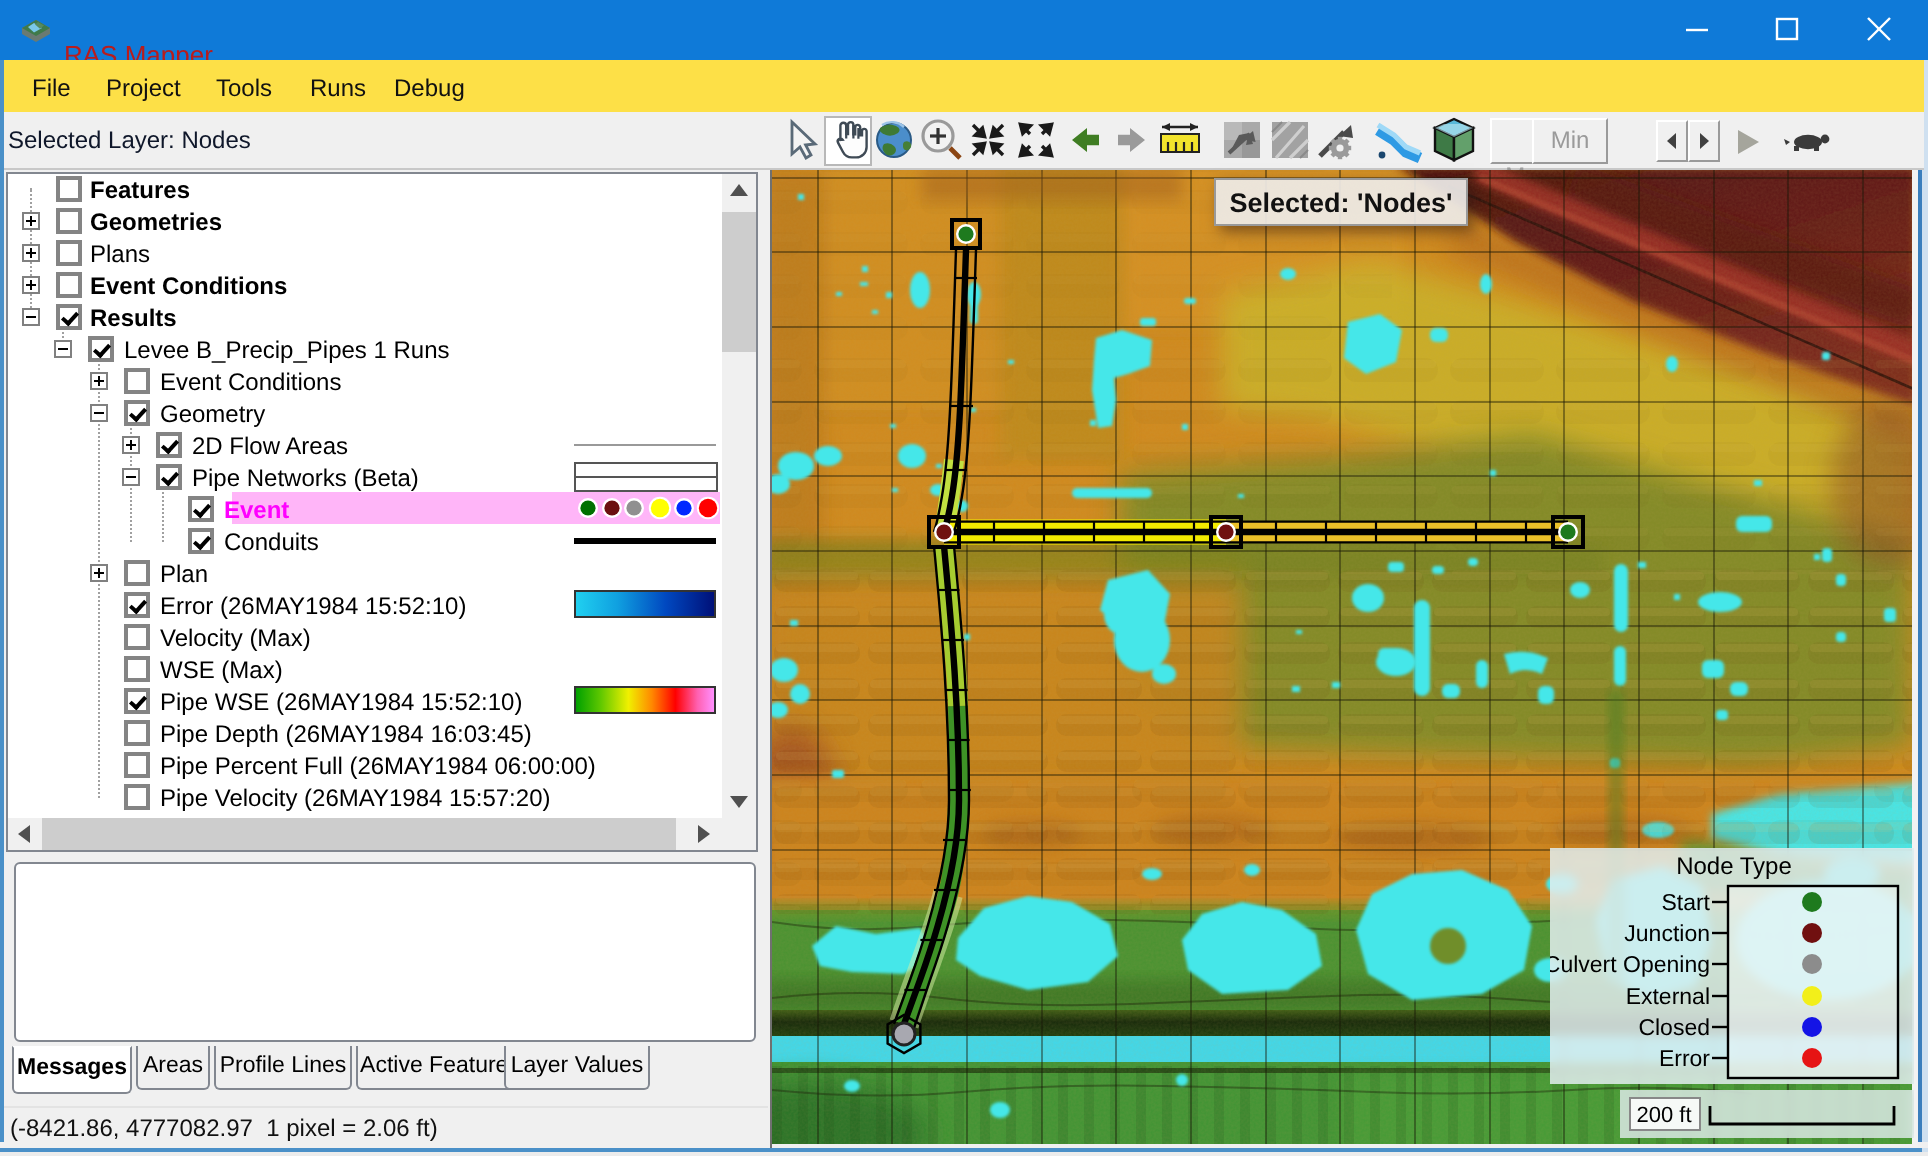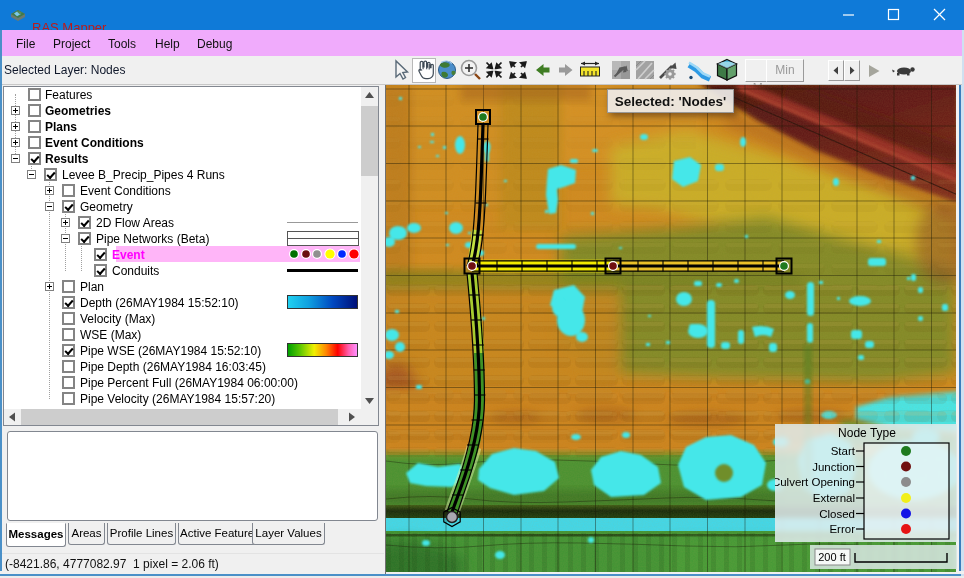--- a/index.html
+++ b/index.html
@@ -6,21 +6,21 @@
 html,body { width:964px; height:578px; overflow:hidden; }
 body { font-family:"Liberation Sans", sans-serif; position:relative; background:#f0f0f0; }
 .abs { position:absolute; }
 
 #titlebar { left:0; top:0; width:964px; height:30px; background:#0f7ad8; }
 #titletext { left:32px; top:20px; color:#b91c1c; font-size:13px; }
 
 #bLeft { left:0; top:30px; width:1.5px; height:548px; background:#4a90c8; }
 #bRight { left:958px; top:30px; width:3px; height:548px; background:#3a7ebd; }
 #bBottom { left:0; top:574px; width:964px; height:2px; background:#4a90c8; }
-#menubar { left:2px; top:30px; width:960px; height:26px; background:#f0abfc;text-align:center; }
+#menubar { left:2px; top:30px; width:960px; height:26px; background:#fde047;text-align:center; }
 .mi { position:absolute; top:7px; font-size:12px; color:#111; }
 #toolstrip { left:2px; top:56px; width:960px; height:29px; background:#f0f0f0; border-bottom:1px solid #c8c8c8; }
 #sellayer { left:4px; top:63px; font-size:12px; color:#0f172a; }
 
 #treepanel { left:3px; top:86px; width:376px; height:340px; background:#fff; border:1px solid #828790; }
 .trow { position:absolute; height:16px; line-height:16px; font-size:12px; color:#000; white-space:nowrap; }
 .cb { position:absolute; width:13px; height:13px; background:#fff; border:2px solid #848484; }
 .cb.chk:before { content:""; position:absolute; left:0.6px; top:1.6px; width:6px; height:3px; border-left:2.6px solid #000; border-bottom:2.6px solid #000; transform:rotate(-48deg); }
 .exp { position:absolute; width:9px; height:9px; background:#fff; border:1px solid #808080; }
 .exp:before { content:""; position:absolute; left:1px; top:3px; width:5px; height:1px; background:#000; }
@@ -60,21 +60,21 @@
 <div class="abs" id="bLeft"></div>
 <div class="abs" id="bRight"></div>
 <div class="abs" id="bBottom"></div>
 <div class="abs" style="left:961px;top:30px;width:3px;height:548px;background:#cfe0f0"></div>
 <div class="abs" style="left:0;top:571px;width:964px;height:3px;background:#f0f0f0"></div>
 <div class="abs" style="left:0;top:576px;width:964px;height:2px;background:#ececec"></div>
 <div class="abs" id="menubar">
   <div class="mi" style="left:14px">File</div>
   <div class="mi" style="left:51px">Project</div>
   <div class="mi" style="left:106px">Tools</div>
-  <div class="mi" style="left:153px">Help</div>
+  <div class="mi" style="left:153px">Runs</div>
   <div class="mi" style="left:195px">Debug</div>
 </div>
 <div class="abs" id="toolstrip"></div>
 <div class="abs" id="sellayer">Selected Layer: Nodes</div>
 <svg class="abs" id="toolbaricons" style="left:388px;top:56px" width="542" height="29" viewBox="388 56 542 29">
 
   <polygon points="396,61 396,77 400,73.5 403,79 405.5,77.5 402.8,72.5 407.5,72" fill="#f4f4f4" stroke="#5a6a78" stroke-width="1.4"></polygon>
 
   <rect x="412.5" y="58.5" width="23" height="24" fill="#fff" stroke="#b8b8b8" stroke-width="1"></rect>
   <g stroke="#3f4a55" stroke-width="1.2" fill="#fdfdfd">
@@ -191,35 +191,35 @@
 </svg>
 <div class="abs" id="treepanel"></div>
 <div class="abs" id="treerows" style="left:0;top:0">
 
   <div class="abs" style="left:15px;top:94px;width:1px;height:64px;border-left:1px dotted #a0a0a0"></div>
   <div class="abs" style="left:31px;top:166px;width:1px;height:9px;border-left:1px dotted #a0a0a0"></div>
   <div class="abs" style="left:49px;top:182px;width:1px;height:217px;border-left:1px dotted #a0a0a0"></div>
   <div class="abs" style="left:65px;top:214px;width:1px;height:57px;border-left:1px dotted #a0a0a0"></div>
   <div class="abs" style="left:81px;top:246px;width:1px;height:25px;border-left:1px dotted #a0a0a0"></div>
 
-  <div class="trow" style="left:45px;top:87px;font-weight:normal">Features</div>
+  <div class="trow" style="left:45px;top:87px;font-weight:bold">Features</div>
   <div class="cb" style="left:28px;top:88px"></div>
   <div class="trow" style="left:45px;top:103px;font-weight:bold">Geometries</div>
   <div class="cb" style="left:28px;top:104px"></div>
   <div class="exp plus" style="left:11px;top:106px"></div>
-  <div class="trow" style="left:45px;top:119px;font-weight:bold">Plans</div>
+  <div class="trow" style="left:45px;top:119px;font-weight:normal">Plans</div>
   <div class="cb" style="left:28px;top:120px"></div>
   <div class="exp plus" style="left:11px;top:122px"></div>
   <div class="trow" style="left:45px;top:135px;font-weight:bold">Event&nbsp;Conditions</div>
   <div class="cb" style="left:28px;top:136px"></div>
   <div class="exp plus" style="left:11px;top:138px"></div>
   <div class="trow" style="left:45px;top:151px;font-weight:bold">Results</div>
   <div class="cb chk" style="left:28px;top:152px"></div>
   <div class="exp" style="left:11px;top:154px"></div>
-  <div class="trow" style="left:62px;top:167px">Levee B_Precip_Pipes 4 Runs</div>
+  <div class="trow" style="left:62px;top:167px">Levee B_Precip_Pipes 1 Runs</div>
   <div class="cb chk" style="left:44px;top:168px"></div>
   <div class="exp" style="left:27px;top:170px"></div>
   <div class="trow" style="left:80px;top:183px">Event Conditions</div>
   <div class="cb" style="left:62px;top:184px"></div>
   <div class="exp plus" style="left:45px;top:186px"></div>
   <div class="trow" style="left:80px;top:199px">Geometry</div>
   <div class="cb chk" style="left:62px;top:200px"></div>
   <div class="exp" style="left:45px;top:202px"></div>
   <div class="trow" style="left:96px;top:215px">2D Flow Areas</div>
   <div class="cb chk" style="left:78px;top:216px"></div>
@@ -246,21 +246,21 @@
       <circle cx="54" cy="6" r="3.8" fill="#0028ff"></circle>
     <circle cx="66" cy="6" r="5.6" fill="#fff"></circle>
       <circle cx="66" cy="6" r="4.6" fill="#ff0000"></circle>
   </svg>
   <div class="trow" style="left:112px;top:263px">Conduits</div>
   <div class="cb chk" style="left:94px;top:264px"></div>
   <div class="sym" style="left:287px;top:269px;width:71px;height:3px;background:#000"></div>
   <div class="trow" style="left:80px;top:279px">Plan</div>
   <div class="cb" style="left:62px;top:280px"></div>
   <div class="exp plus" style="left:45px;top:282px"></div>
-  <div class="trow" style="left:80px;top:295px">Depth (26MAY1984 15:52:10)</div>
+  <div class="trow" style="left:80px;top:295px">Error (26MAY1984 15:52:10)</div>
   <div class="cb chk" style="left:62px;top:296px"></div>
   <div class="sym" style="left:287px;top:295px;width:71px;height:14px;border:1px solid #333;background:linear-gradient(90deg,#20d0f0,#10a0e0 30%,#0048c0 65%,#001078)"></div>
   <div class="trow" style="left:80px;top:311px">Velocity (Max)</div>
   <div class="cb" style="left:62px;top:312px"></div>
   <div class="trow" style="left:80px;top:327px">WSE (Max)</div>
   <div class="cb" style="left:62px;top:328px"></div>
   <div class="trow" style="left:80px;top:343px">Pipe WSE (26MAY1984 15:52:10)</div>
   <div class="cb chk" style="left:62px;top:344px"></div>
   <div class="sym" style="left:287px;top:343px;width:71px;height:14px;border:1px solid #333;background:linear-gradient(90deg,#00a000,#60c800 18%,#f0f000 38%,#ff8800 55%,#ff0000 72%,#ff60b0 88%,#ff90ff)"></div>
   <div class="trow" style="left:80px;top:359px">Pipe Depth (26MAY1984 16:03:45)</div>

